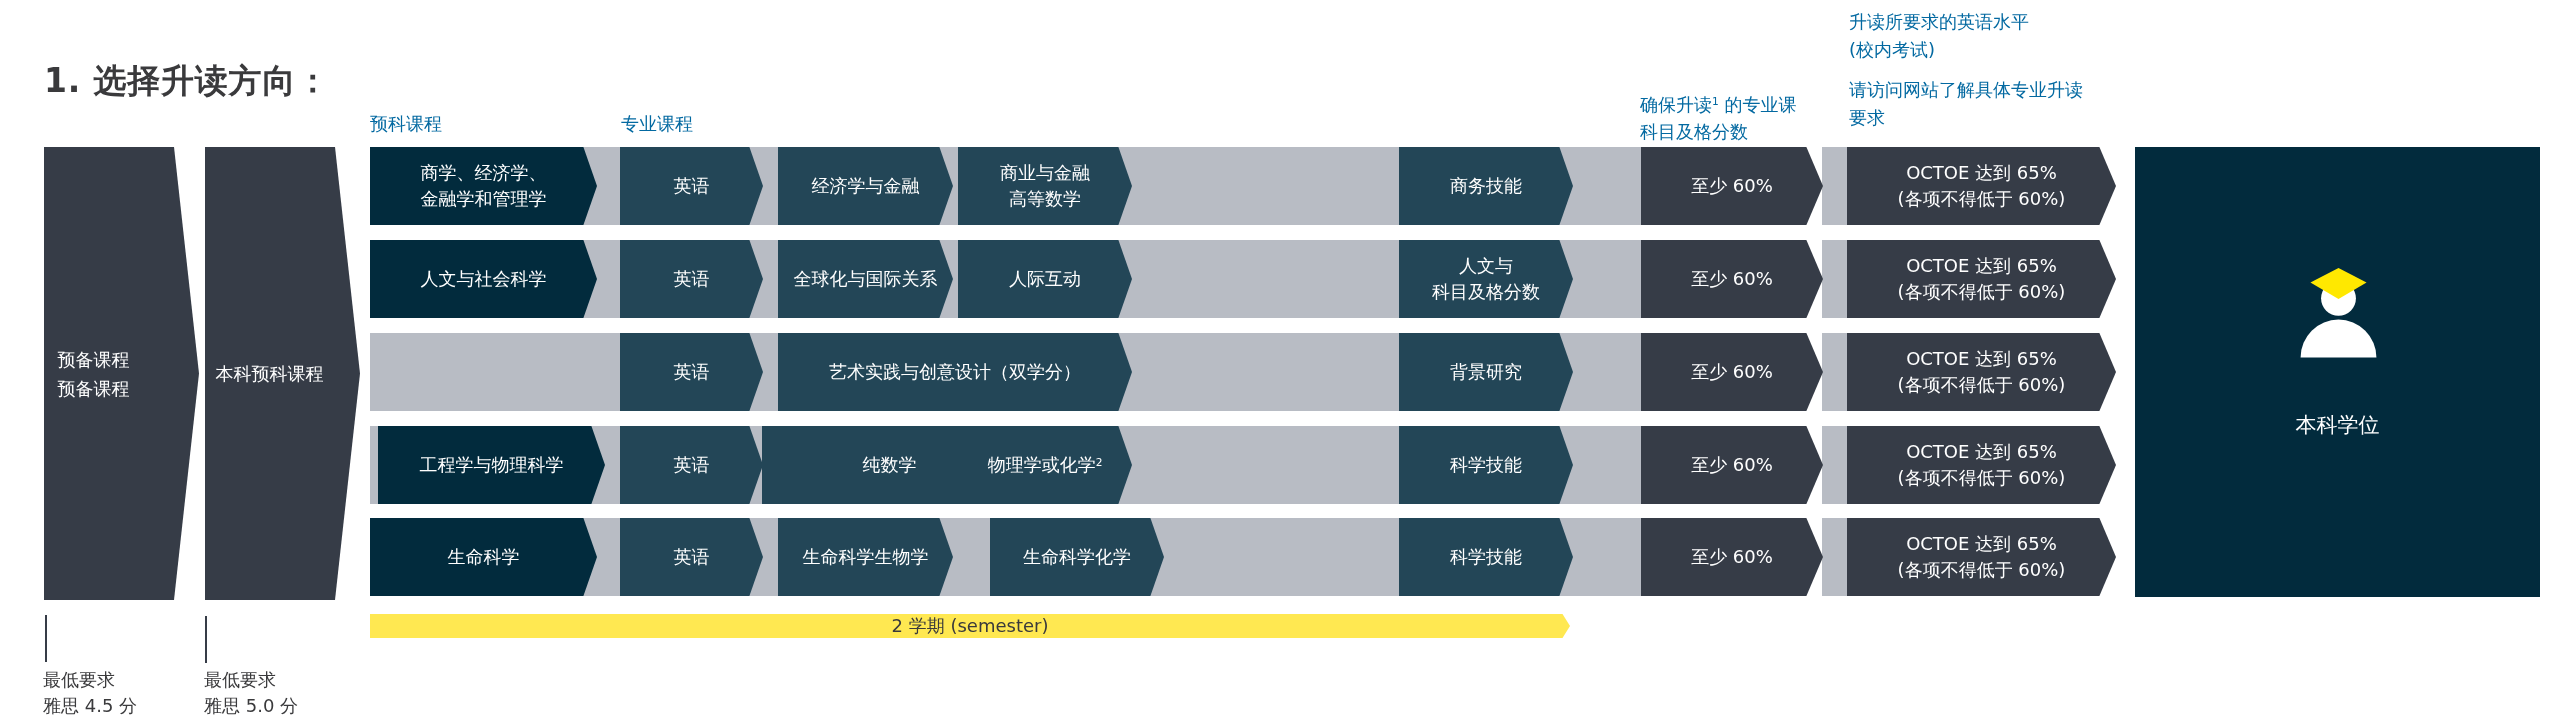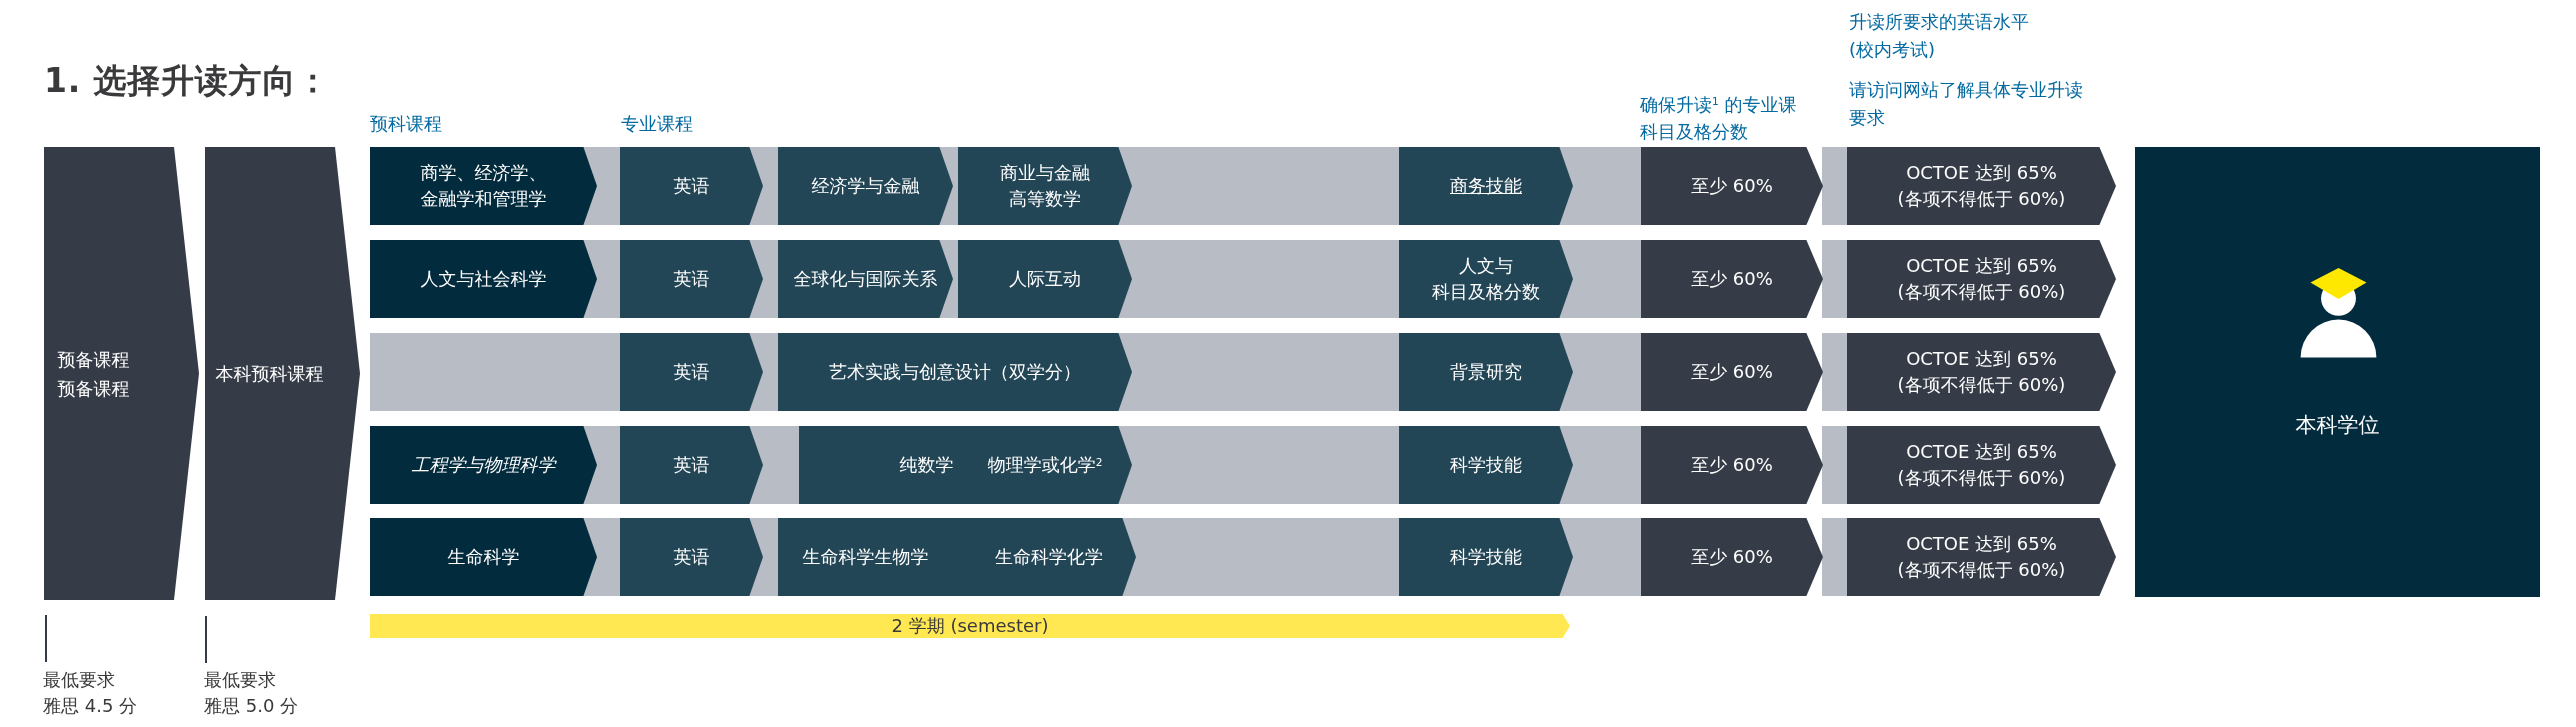--- a/index.html
+++ b/index.html
@@ -79,21 +79,21 @@
       </div>
   </div>
   <div class="cell c-sub" style="left:250px;width:143px;">英语</div>
   <div class="cell c-sub" style="left:408px;width:175px;">经济学与金融</div>
   <div class="cell c-sub" style="left:588px;width:174px;">
     <div>
         <div>商业与金融</div>
         <div>高等数学</div>
       </div>
   </div>
-  <div class="cell c-sub" style="left:1029px;width:174px;text-decoration:underline;">
+  <div class="cell c-sub" style="left:1029px;width:174px;">
     <div>商务技能</div>
   </div>
   <div class="cell c-dark" style="left:1271px;width:182px;">至少 60%</div>
   <div class="cell c-dark" style="left:1477px;width:269px;">
     <div>
         <div>OCTOE 达到 65%</div>
         <div>(各项不得低于 60%)</div>
       </div>
   </div>
 </div>
@@ -137,25 +137,25 @@
     <div>
         <div>OCTOE 达到 65%</div>
         <div>(各项不得低于 60%)</div>
       </div>
   </div>
 </div>
 
 <div class="row-bg" style="top:426px;">
   <div class="band" style="left:0;width:1271px;"></div>
   <div class="band" style="left:1452px;width:26.4px;"></div>
-  <div class="cell c-pre" style="left:0;width:227px;font-style:italic;">
+  <div class="cell c-pre" style="left:8px;width:227px;">
     <div>工程学与物理科学</div>
   </div>
   <div class="cell c-sub" style="left:250px;width:143px;">英语</div>
-  <div class="cell c-sub" style="left:429px;width:175px;padding-left:40px;">纯数学</div>
+  <div class="cell c-sub" style="left:392px;width:175px;padding-left:40px;">纯数学</div>
   <div class="cell c-sub" style="left:588px;width:174px;">
     <div><span>物理学或化学</span><sup>2</sup></div>
   </div>
   <div class="cell c-sub" style="left:1029px;width:174px;">
     <div>科学技能</div>
   </div>
   <div class="cell c-dark" style="left:1271px;width:182px;">至少 60%</div>
   <div class="cell c-dark" style="left:1477px;width:269px;">
     <div>
         <div>OCTOE 达到 65%</div>
@@ -165,21 +165,21 @@
 </div>
 
 <div class="row-bg" style="top:518px;">
   <div class="band" style="left:0;width:1271px;"></div>
   <div class="band" style="left:1452px;width:26.4px;"></div>
   <div class="cell c-pre" style="left:0;width:227px;">
     <div>生命科学</div>
   </div>
   <div class="cell c-sub" style="left:250px;width:143px;">英语</div>
   <div class="cell c-sub" style="left:408px;width:175px;">生命科学生物学</div>
-  <div class="cell c-sub" style="left:564px;width:174px;padding-left:28px;">
+  <div class="cell c-sub" style="left:620px;width:174px;">
     <div>生命科学化学</div>
   </div>
   <div class="cell c-sub" style="left:1029px;width:174px;">
     <div>科学技能</div>
   </div>
   <div class="cell c-dark" style="left:1271px;width:182px;">至少 60%</div>
   <div class="cell c-dark" style="left:1477px;width:269px;">
     <div>
         <div>OCTOE 达到 65%</div>
         <div>(各项不得低于 60%)</div>

